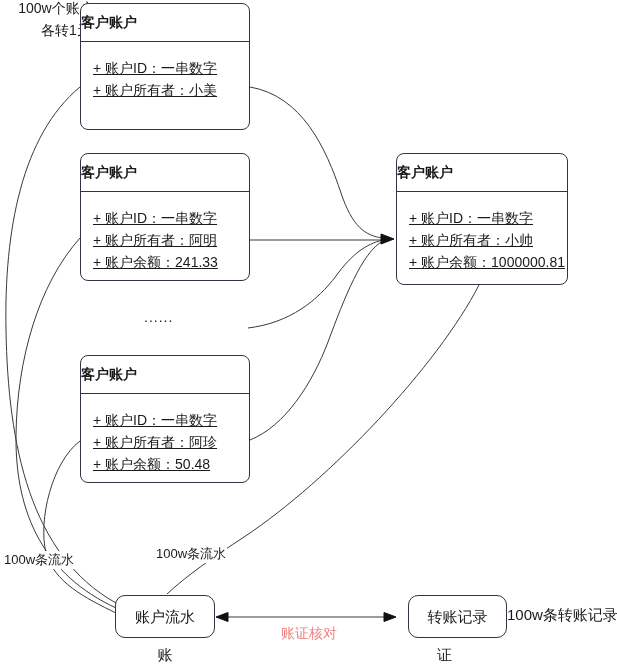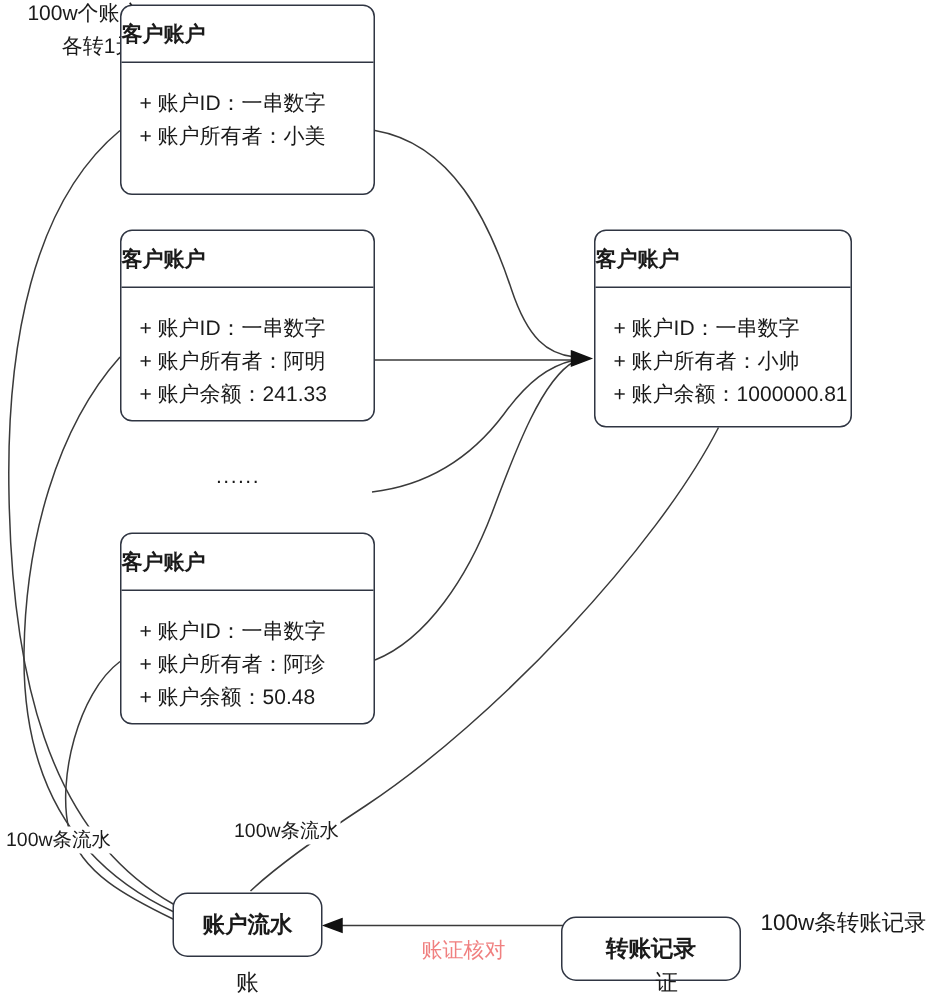--- a/index.html
+++ b/index.html
@@ -22,32 +22,32 @@
     border-radius:8px;
     box-sizing:border-box;
   }
   .uml-title{
     height:37px;line-height:37px;
     text-align:left;
     font-weight:bold;font-size:14px;
     border-bottom:1px solid #2f3542;
   }
   .uml-body{padding:15px 6px 0 12px;}
-  .field{font-size:14px;line-height:22px;white-space:nowrap;}
+  .field{font-size:14px;line-height:22px;white-space:nowrap;text-decoration:underline;}
 
   .node{
     position:absolute;
     background:#ffffff;
     border:1px solid #2f3542;
     border-radius:10px;
     box-sizing:border-box;
     text-align:center;
     font-size:15px;
   }
-  .node-label{line-height:41px;font-weight:bold;}
+  .node-label{line-height:41px;}
 
   .lbl{position:absolute;white-space:nowrap;}
   .caption{position:absolute;text-align:center;font-size:15px;}
   .transfer-lbl{left:276px;top:219px;width:112px;text-align:center;font-size:14px;}
   .transfer-lbl .l1{display:block;height:16px;line-height:16px;}
   .transfer-lbl .l2{display:block;height:16px;line-height:16px;margin-top:6px;padding-left:20px;}
   .ellipsis-lbl{left:144px;top:309px;font-size:14px;letter-spacing:1px;}
   .flow-left-lbl{left:3px;top:551px;font-size:13px;background:#ffffff;padding:0 1px;}
   .flow-mid-lbl{left:155px;top:545px;font-size:13px;background:#ffffff;padding:0 1px;}
   .voucher-count-lbl{left:507px;top:606px;font-size:15px;}
@@ -120,21 +120,21 @@
   </div>
 
   <div class="lbl flow-left-lbl">100w条流水</div>
   <div class="lbl flow-mid-lbl">100w条流水</div>
 
   <div class="node" style="left:115px;top:595px;width:100px;height:43px;">
     <div class="node-label">账户流水</div>
   </div>
   <div class="caption" style="left:115px;top:646px;width:100px;">账</div>
 
-  <div class="node" style="left:374px;top:595px;width:120px;height:43px;margin-top:16px;">
+  <div class="node" style="left:408px;top:595px;width:99px;height:43px;">
     <div class="node-label">转账记录</div>
   </div>
   <div class="caption" style="left:396px;top:646px;width:97px;">证</div>
 
   <div class="lbl voucher-count-lbl">100w条转账记录</div>
 
   <div class="lbl reconcile-lbl">账证核对</div>
 
 </div>
 

